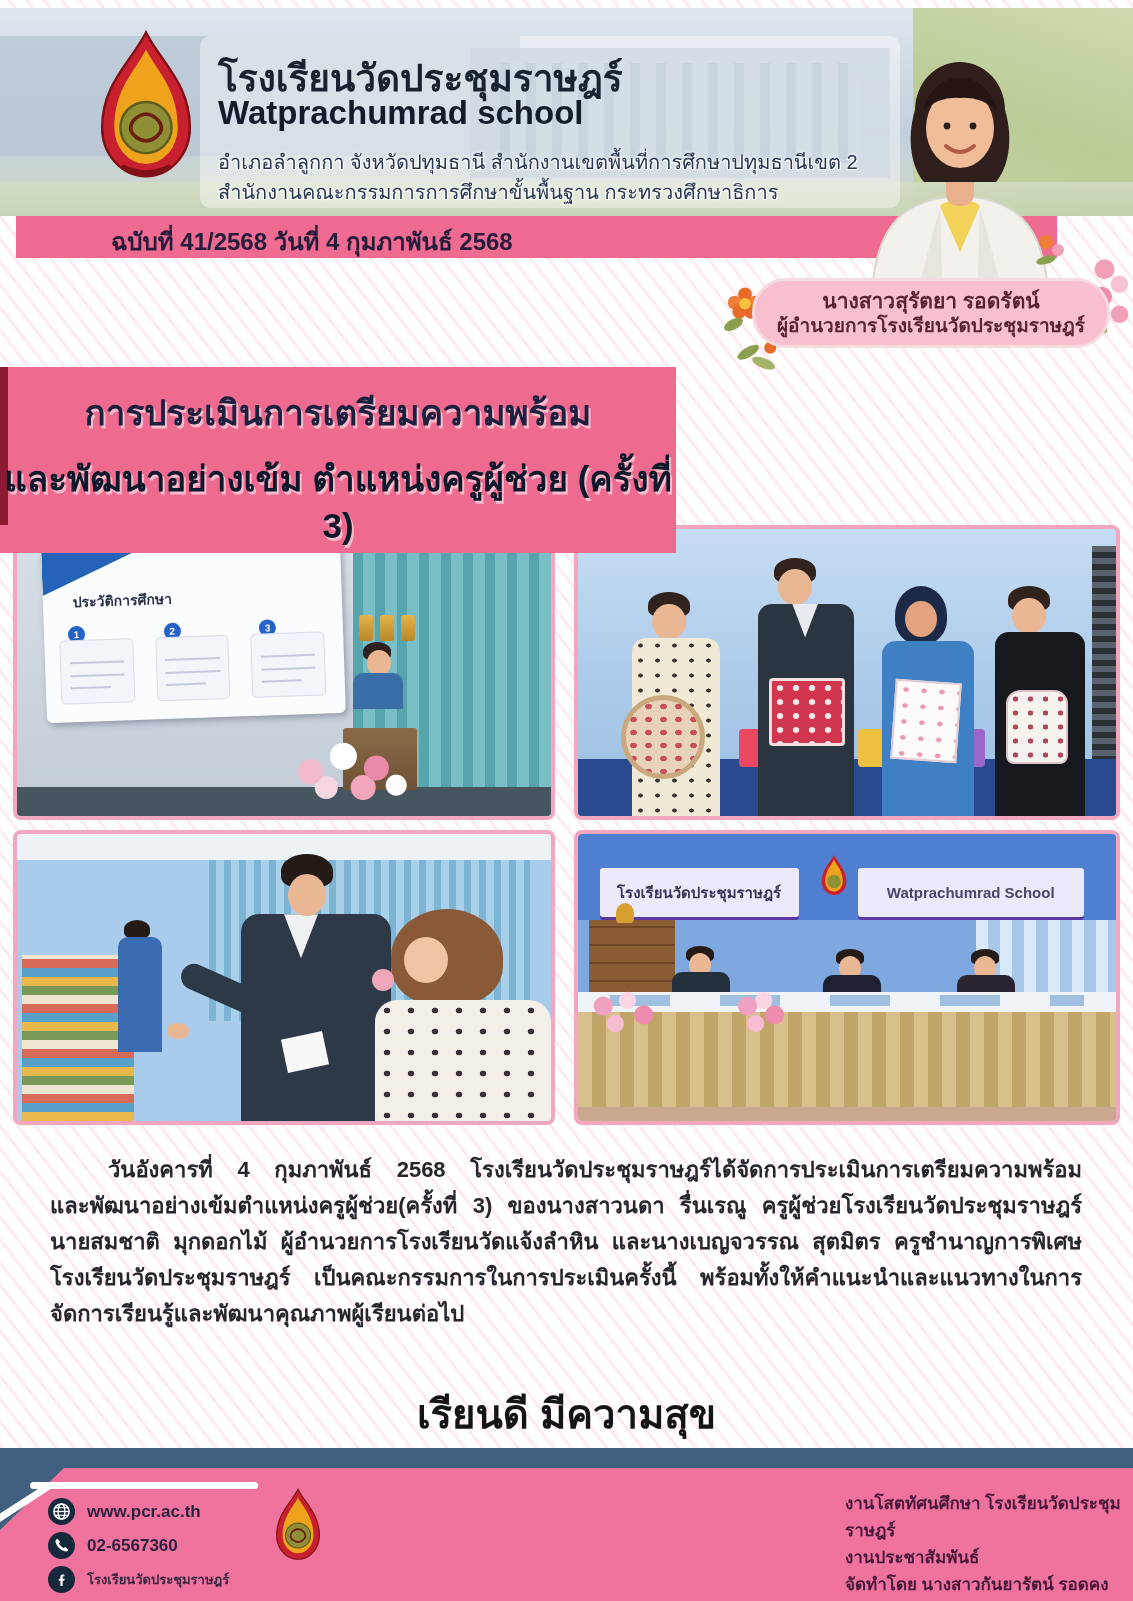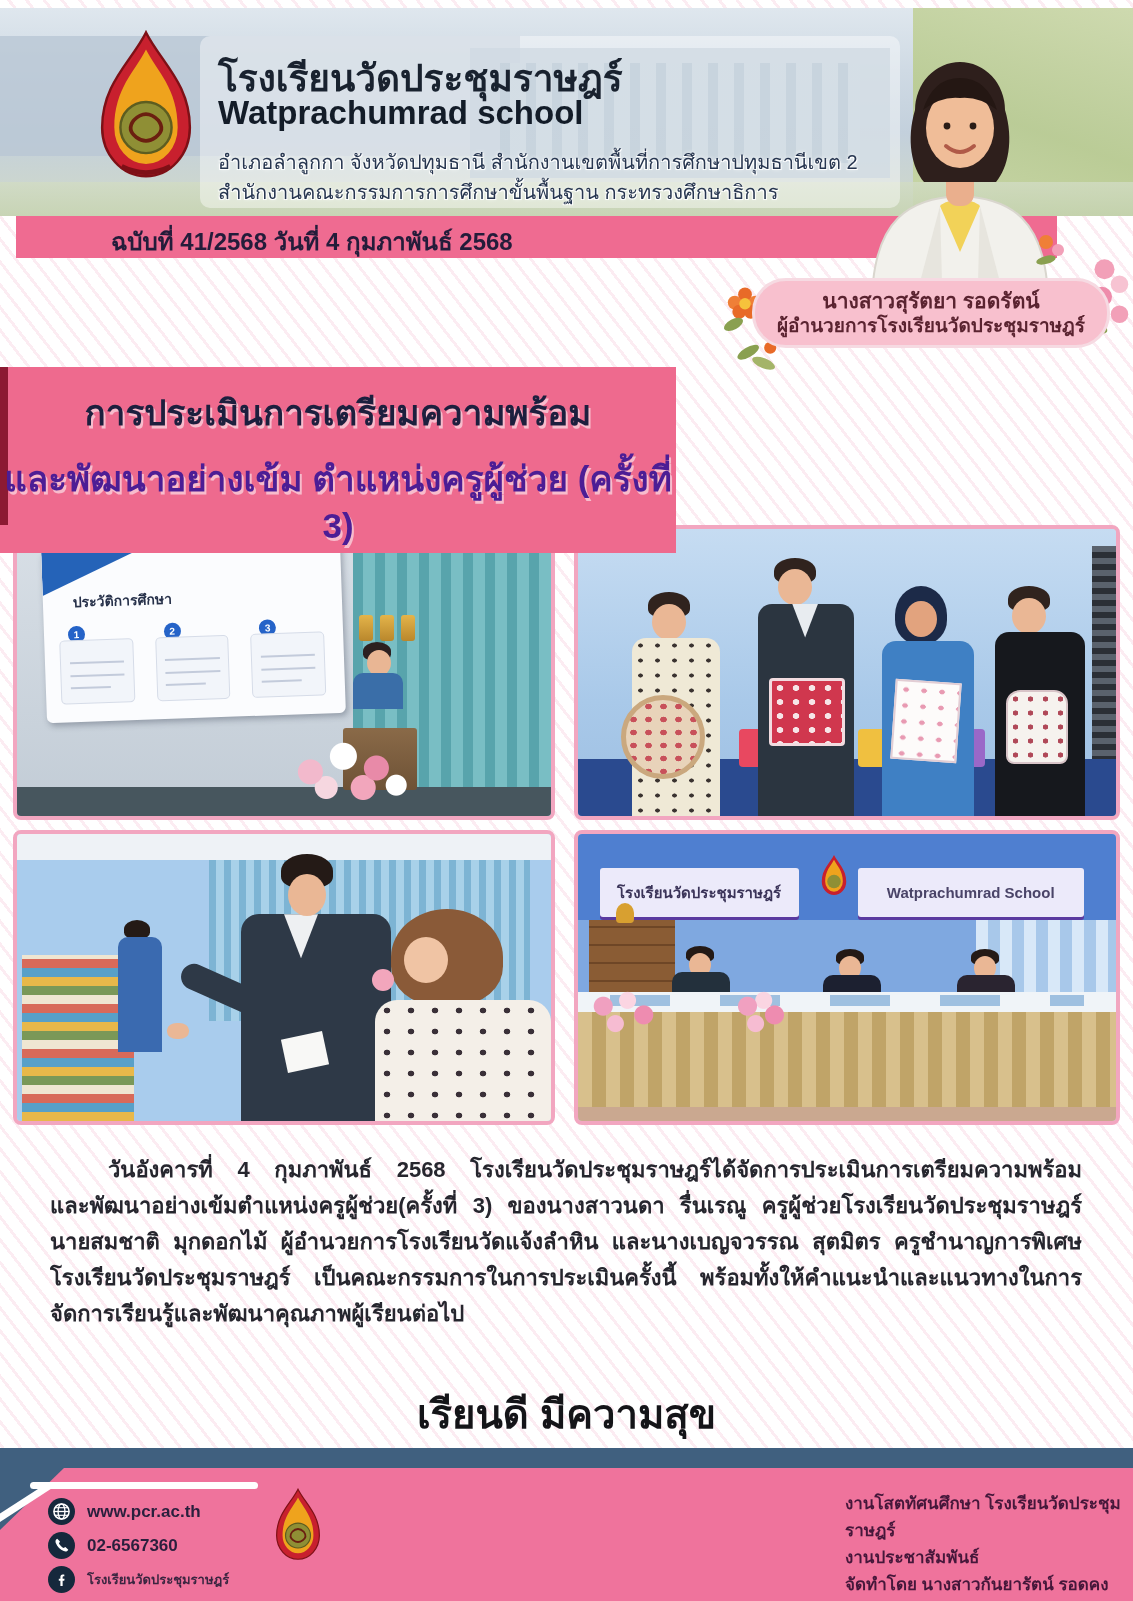--- a/index.html
+++ b/index.html
@@ -36,21 +36,21 @@
          border-radius:34px;z-index:4;display:flex;flex-direction:column;justify-content:center;align-items:center;}
   .badge-name{font-size:21px;font-weight:800;color:#5a2330;line-height:26px;}
   .badge-title{font-size:19px;font-weight:800;color:#5a2330;line-height:24px;}
   .flower{z-index:3;}
 
   
   .banner{left:0;top:347px;width:676px;height:186px;background:#ee6a8e;z-index:2;margin-top:20px;}
   .banner-edge{left:0;top:0;width:8px;height:158px;background:#8c1a33;}
   .banner-l1{left:0;top:18px;width:676px;text-align:center;font-size:35px;font-weight:800;color:#1d1f3e;
              text-shadow:2px 3px 0 rgba(255,255,255,.55);}
-  .banner-l2{left:0;top:84px;width:676px;text-align:center;font-size:35px;font-weight:800;color:#4c1d95;
+  .banner-l2{left:0;top:84px;width:676px;text-align:center;font-size:35px;font-weight:800;color:#0f172a;
              text-shadow:2px 3px 0 rgba(255,255,255,.55);}
 
   
   .grid{left:13px;top:525px;width:1107px;height:600px;}
   .cell{border:4px solid #f2a6c0;border-radius:8px;overflow:hidden;background:#cfe0ee;}
   .c1{left:0;top:0;width:534px;height:287px;}
   .c2{left:561px;top:0;width:538px;height:287px;}
   .c3{left:0;top:305px;width:534px;height:287px;}
   .c4{left:561px;top:305px;width:538px;height:287px;}
 

